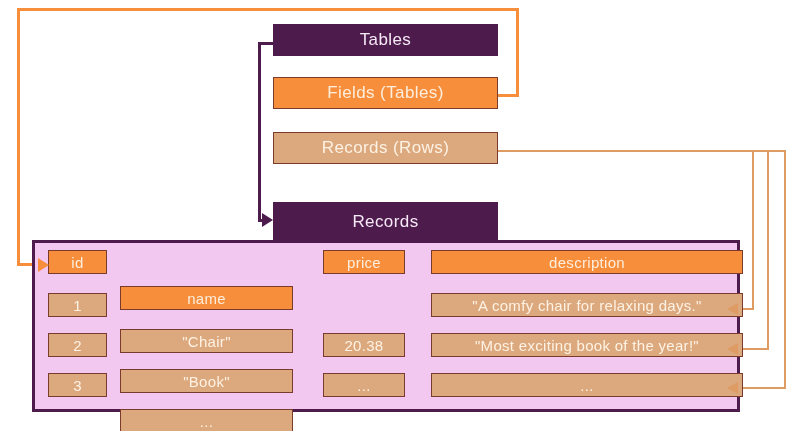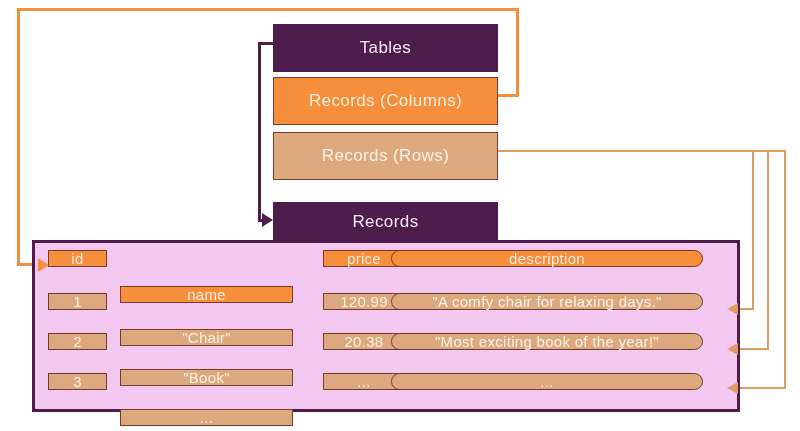--- a/index.html
+++ b/index.html
@@ -13,21 +13,21 @@
     height: 431px;
     background: var(--page-bg);
     overflow: hidden;
   }
 
   
   .cbox {
     position: absolute;
     left: 273px;
     width: 225px;
-    height: 48px;
+    height: 32px;
     display: flex;
     align-items: center;
     justify-content: center;
     font-size: 17px;
     letter-spacing: 0.4px;
     box-sizing: border-box;
     z-index: 3;
   }
   .cbox.purple { background: var(--purple); color: var(--text-on-purple); }
   .cbox.orange { background: var(--orange); color: var(--text-on-orange); border: 1px solid var(--cell-border-dark); }
@@ -44,35 +44,35 @@
     top: 240px;
     width: 708px;
     height: 172px;
     background: var(--pink-table-bg);
     border: 3px solid var(--purple);
     box-sizing: border-box;
     z-index: 2;
   }
   .cell {
     position: absolute;
-    height: 17px;
+    height: 24px;
     display: flex;
     align-items: center;
     justify-content: center;
     font-size: 15px;
     letter-spacing: 0.3px;
     box-sizing: border-box;
     border: 1px solid var(--cell-border-dark);
   }
   .cell.head { background: var(--orange); color: var(--text-on-orange); }
   .cell.rec  { background: var(--tan);    color: var(--text-on-tan); }
   .c0 { left: 13px;  width: 59px;  }
   .c1 { left: 85px;  width: 173px; margin-top: 36px; }
   .c2 { left: 288px; width: 82px;  }
-  .c3 { left: 356px; width: 312px; border-radius: 12px; }
+  .c3 { left: 396px; width: 312px; }
   .r0 { top: 7px;   }
   .r1 { top: 50px;  }
   .r2 { top: 90px;  }
   .r3 { top: 130px; }
 
   
   .seg { position: absolute; z-index: 1; }
   .seg.oline { background: var(--connector-orange); }
   .seg.pline { background: var(--purple); }
   .seg.tline { background: var(--connector-tan); }
@@ -107,38 +107,37 @@
   <div class="seg tline" style="left:738px; top:348px; width:31px;  height:2px;"></div>
   <div class="arrow left-tan" style="left:727px; top:343px;"></div>
   <div class="seg tline" style="left:784px; top:150px; width:2px;   height:238px;"></div>
   <div class="seg tline" style="left:738px; top:387px; width:48px;  height:2px;"></div>
   <div class="arrow left-tan" style="left:727px; top:382px;"></div>
 
   <div class="cbox purple" id="tablesBox">
     <span>Tables</span>
   </div>
   <div class="cbox orange" id="fieldsBox">
-    <span>Records (Columns)</span>
+    <span>Fields (Tables)</span>
   </div>
   <div class="cbox tan" id="recordsBox">
     <span>Records (Rows)</span>
   </div>
   <div class="cbox purple" id="productsBox">
     <span>Records</span>
   </div>
 
   <div class="ptable">
     <div class="cell head r0 c0">id</div>
     <div class="cell head r0 c1">name</div>
     <div class="cell head r0 c2">price</div>
     <div class="cell head r0 c3">description</div>
 
     <div class="cell rec r1 c0">1</div>
     <div class="cell rec r1 c1">"Chair"</div>
-    <div class="cell rec r1 c2">120.99</div>
     <div class="cell rec r1 c3">"A comfy chair for relaxing days."</div>
 
     <div class="cell rec r2 c0">2</div>
     <div class="cell rec r2 c1">"Book"</div>
     <div class="cell rec r2 c2">20.38</div>
     <div class="cell rec r2 c3">"Most exciting book of the year!"</div>
 
     <div class="cell rec r3 c0">3</div>
     <div class="cell rec r3 c1">...</div>
     <div class="cell rec r3 c2">...</div>

